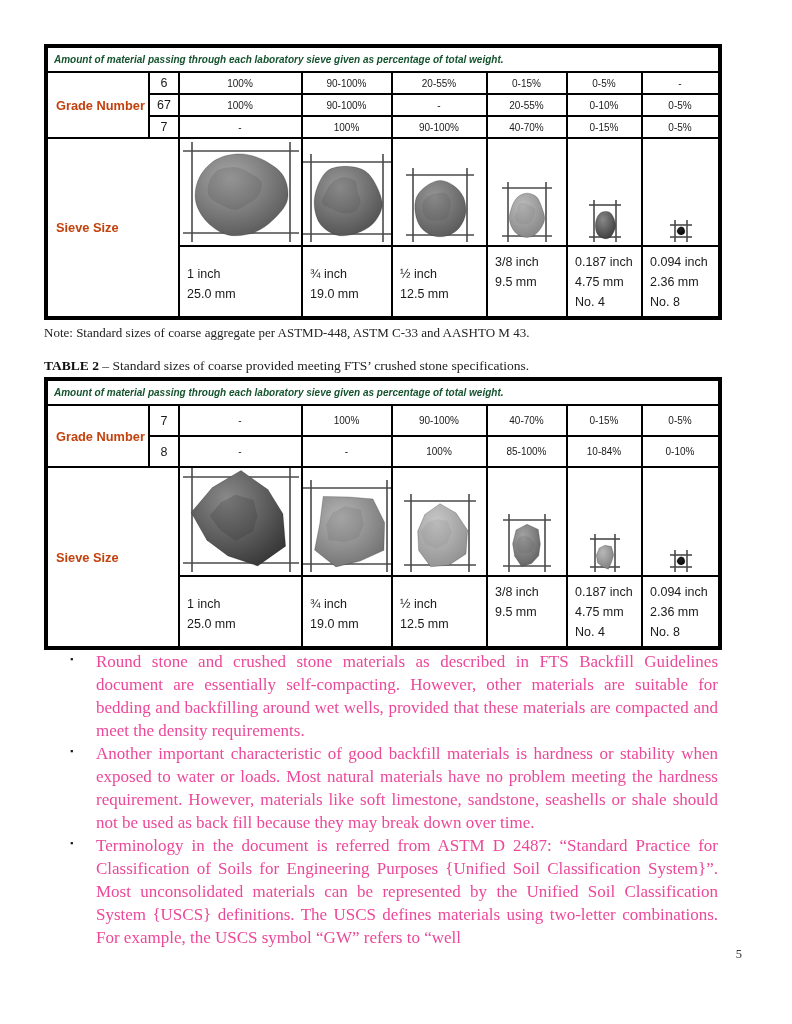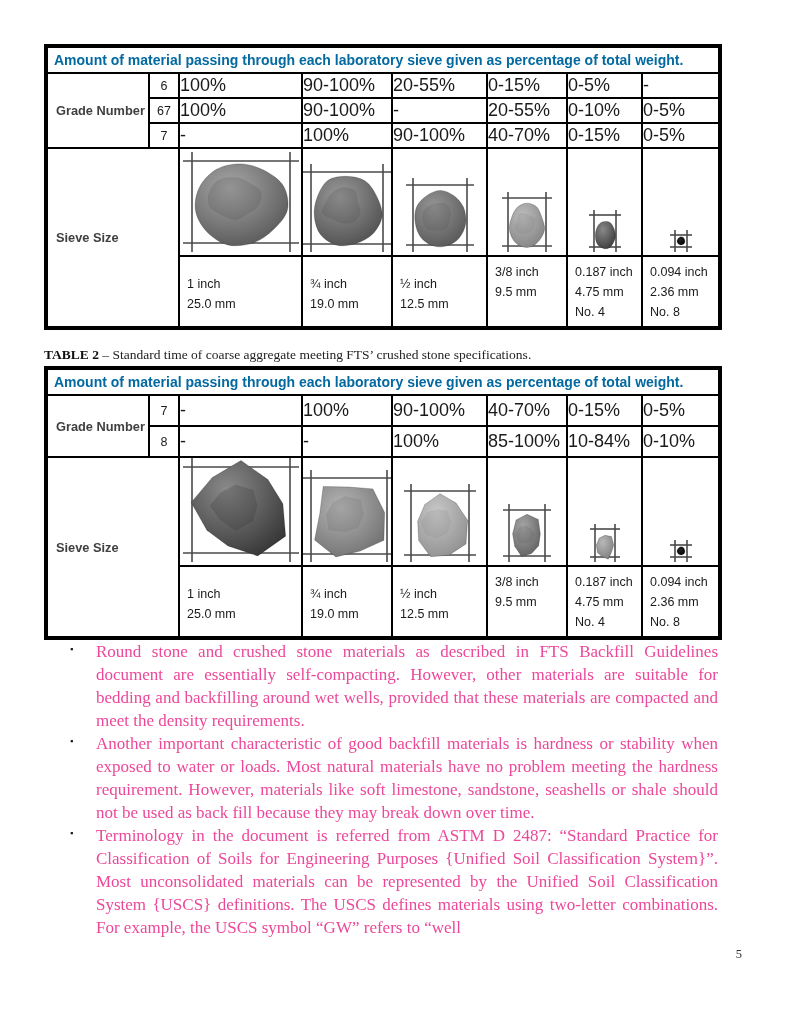--- a/index.html
+++ b/index.html
@@ -29,29 +29,29 @@
   .pagenum { position:absolute; right:50px; bottom:62px; font-size:12.5px; color:#333; }
 
   
   table.spec {
     border-collapse:collapse; table-layout:fixed; width:674px;
     border:4px solid #000;
     font-family:"Liberation Sans", sans-serif;
   }
   table.spec td { border:2px solid #000; box-sizing:border-box; overflow:hidden; }
   td.hdrcell {
-    border-bottom:3px solid #000; font-weight:bold; font-size:14px;
-    padding:4px 6px; height:26px; vertical-align:middle; color:#0369a1;
+    border-bottom:3px solid #000; font-weight:bold; font-size:10px;
+    padding:4px 6px; height:26px; vertical-align:middle; color:#14532d;font-style:italic;
   }
   td.gradelab, td.sievelab {
     font-weight:bold; font-size:12.8px; vertical-align:middle;
-    padding-left:8px; color:#404040;
+    padding-left:8px; color:#c2410c;
   }
   td.gnum { text-align:center; font-size:12.5px; vertical-align:middle; }
-  td.gval { font-size:18px; padding-left:0; vertical-align:middle; }
+  td.gval { font-size:10px; padding-left:0; vertical-align:middle;text-align:center; }
   tr.grow1 td { height:22px; }
   tr.grow2 td { height:31px; }
   td.imgcell { vertical-align:bottom; text-align:center; padding:0 0 3px 0; }
   td.imgcell svg { display:block; margin:0 auto; }
   tr.imgrow1 td { height:108px; }
   tr.imgrow2 td { height:107px; }
   td.szcell { font-size:12.5px; vertical-align:top; padding:5px 4px 4px 7px; line-height:20px; }
   td.szcell.low { padding-top:17px; }
   tr.szrow1 td { height:72px; }
   tr.szrow2 td { height:65px; }
@@ -230,22 +230,23 @@
           </td>
       <td class="szcell">
             <div>0.094 inch</div>
             <div>2.36 mm</div>
             <div>No. 8</div>
           </td>
     </tr>
   </tbody>
     </table>
 
-
-  <p class="ttl ttl2"><b>TABLE 2</b><span> – Standard time of coarse aggregate meeting FTS’ crushed stone specifications.</span></p>
+  <p class="note">Note: Standard sizes of coarse aggregate per ASTMD-448, ASTM C-33 and AASHTO M 43.</p>
+
+  <p class="ttl ttl2"><b>TABLE 2</b><span> – Standard sizes of coarse provided meeting FTS’ crushed stone specifications.</span></p>
 
   <table class="spec">
     <colgroup>
       <col style="width:103px">
         <col style="width:30px">
         <col style="width:123px">
         <col style="width:90px">
       <col style="width:95px">
         <col style="width:80px">
         <col style="width:75px">

